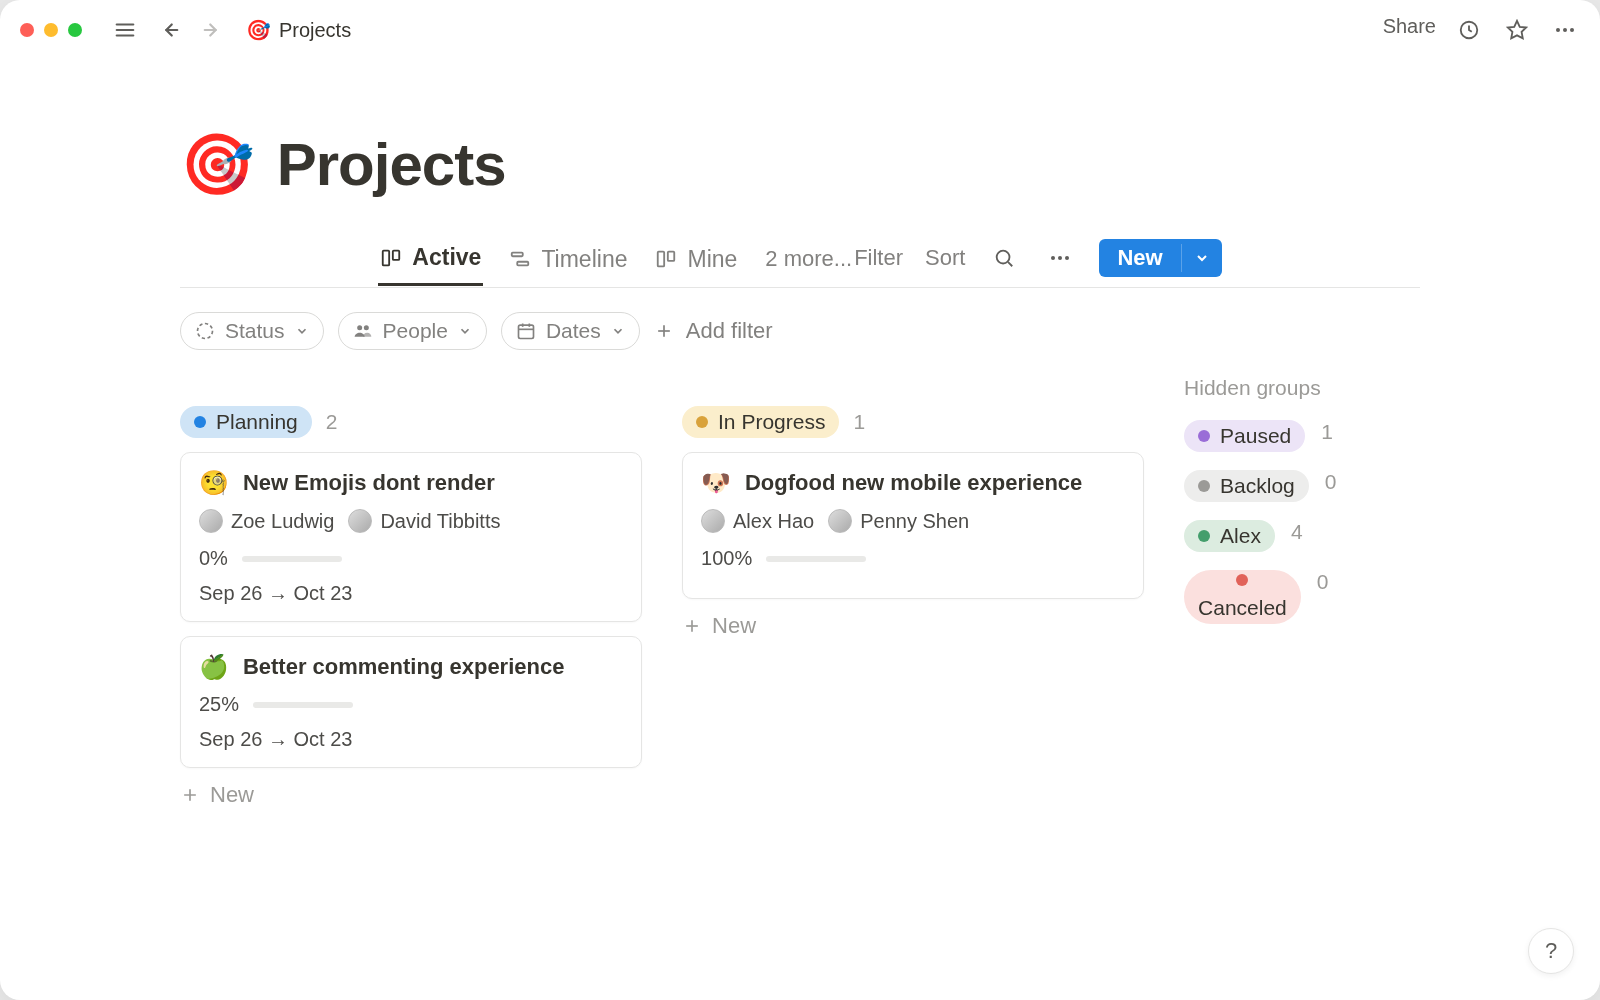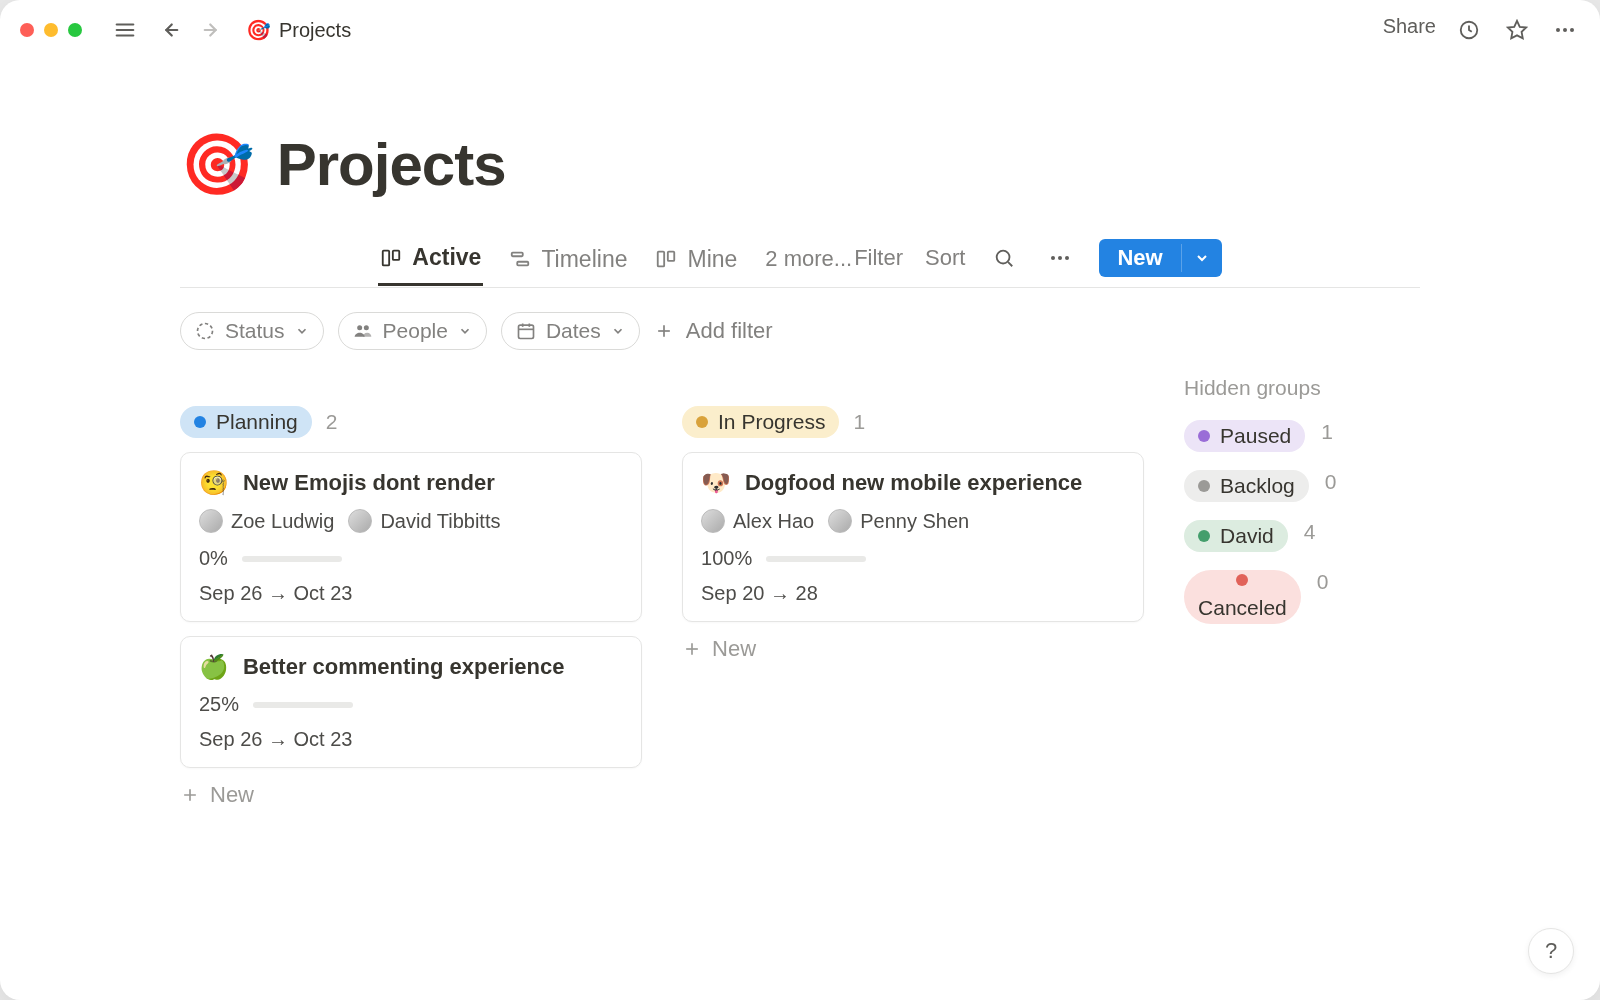--- a/index.html
+++ b/index.html
@@ -333,21 +333,20 @@
               </span>
             <span class="person">
                 <span class="avatar"></span>
                 <span>Penny Shen</span>
               </span>
           </div>
           <div class="progress">
             <span>100%</span>
             <span class="bar"><span class="fill" style="width:100%"></span></span>
           </div>
-          <div class="dates">Sep 20 → 28</div>
         </div>
 
         <div class="newrow">
           <svg width="20" height="20" viewBox="0 0 24 24" fill="none" stroke="currentColor" stroke-width="2">
               <line x1="12" y1="5" x2="12" y2="19"></line>
               <line x1="5" y1="12" x2="19" y2="12"></line>
             </svg>
           <span>New</span>
         </div>
       </div>
@@ -364,21 +363,21 @@
         <div class="hrow">
           <span class="hpill pill-backlog">
               <span class="dotc dot-backlog"></span>
               <span>Backlog</span>
             </span>
           <span class="hcount">0</span>
         </div>
         <div class="hrow">
           <span class="hpill pill-done">
               <span class="dotc dot-done"></span>
-              <span>David</span>
+              <span>Alex</span>
             </span>
           <span class="hcount">4</span>
         </div>
         <div class="hrow">
           <span class="hpill pill-canceled">
               <span class="dotc dot-canceled"></span>
               <span>Canceled</span>
             </span>
           <span class="hcount">0</span>
         </div>

